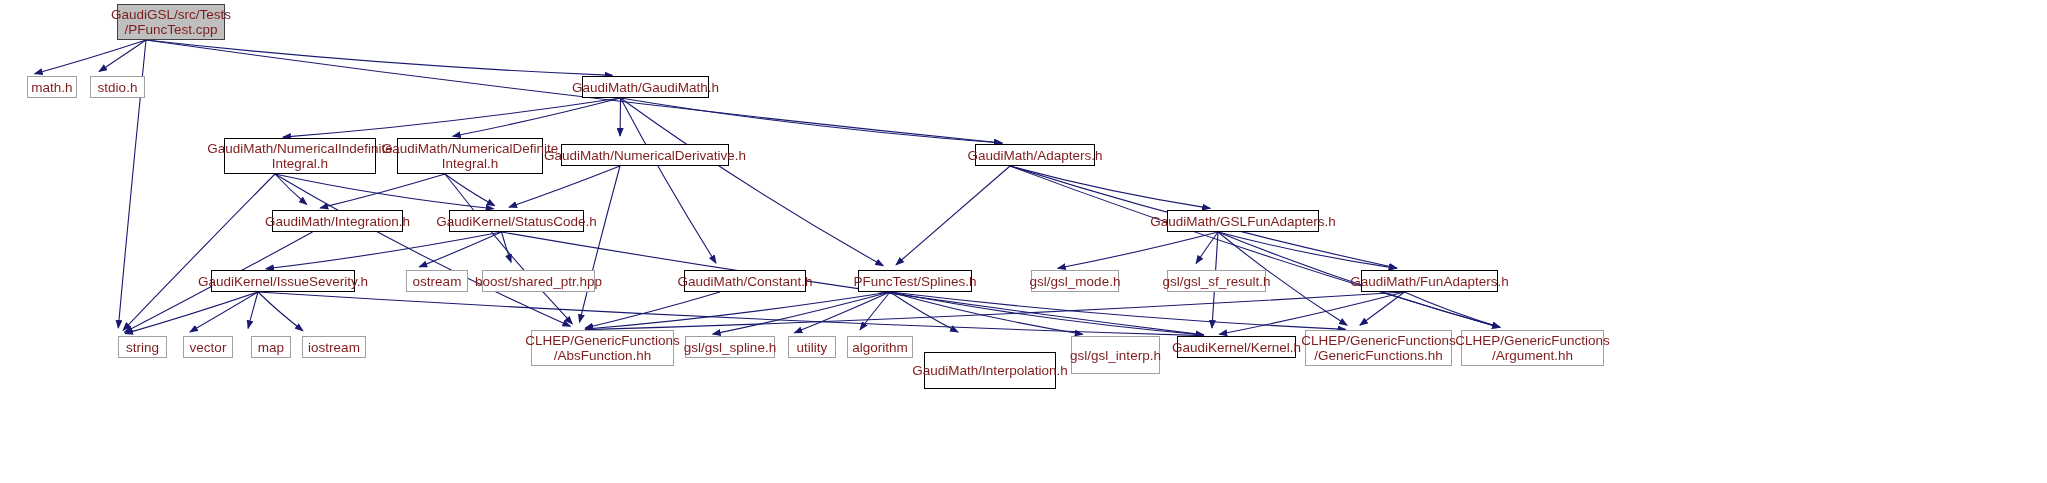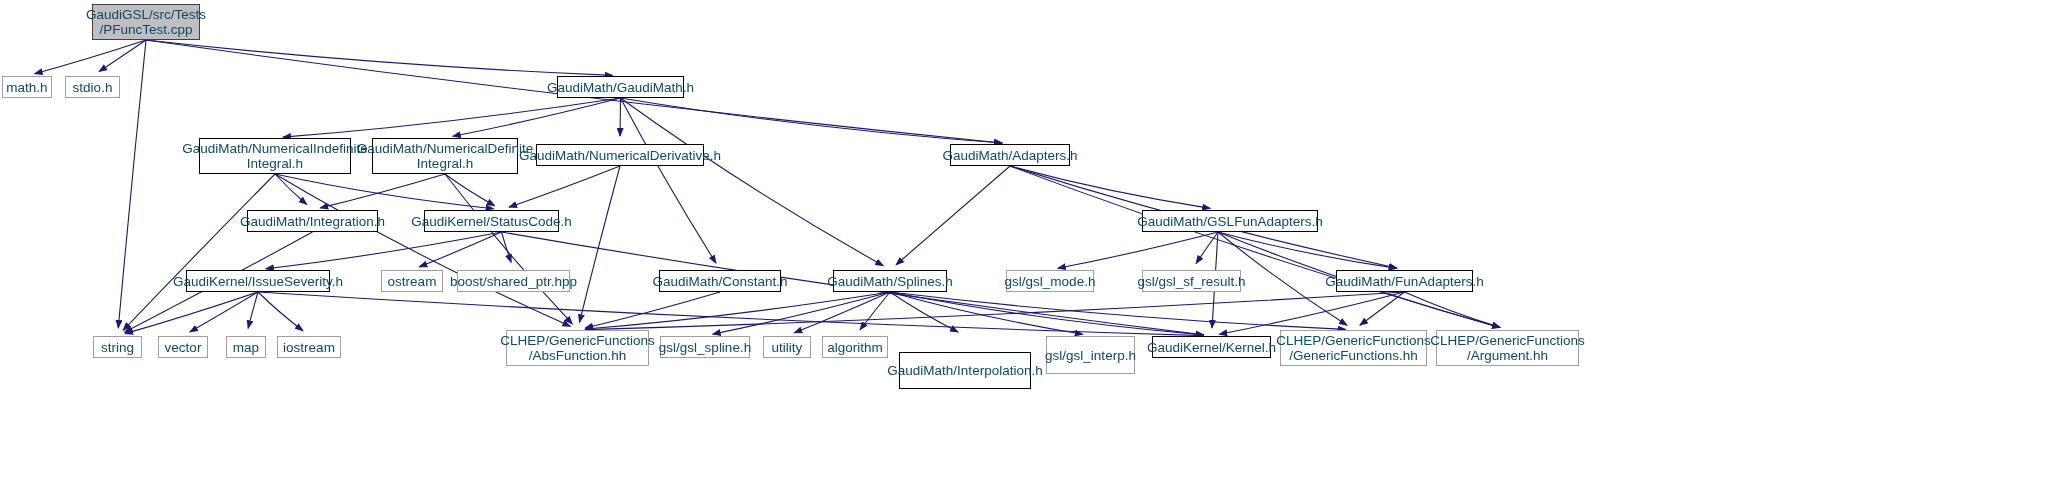--- a/index.html
+++ b/index.html
@@ -1,22 +1,22 @@
 <!DOCTYPE html>
 <html><head>
 <meta charset="utf-8">
 <style>
   html,body{margin:0;padding:0;background:#ffffff;}
   #canvas{position:relative;width:2047px;height:483px;background:#ffffff;
           font-family:"Liberation Sans","DejaVu Sans",sans-serif;overflow:hidden;}
   svg#edges{position:absolute;left:0;top:0;width:2047px;height:483px;}
   .node{position:absolute;box-sizing:border-box;display:flex;align-items:center;
         justify-content:center;text-align:center;background:#ffffff;
-        border:1px solid #000000;color:#0c4a6e;font-size:13.5px;line-height:15px;
-        white-space:pre-line;padding:0 4px;}
+        border:1px solid #000000;color:#7f1d1d;font-size:13.5px;line-height:15px;
+        white-space:pre-line;padding:0 4px;margin-left:25px;}
   .node.root{background:#bfbfbf;border:1px solid #404040;}
   .node.sys{border:1px solid #a0a0a0;}
 </style>
 </head>
 <body>
 
 <div id="canvas">
   <svg id="edges">
     <defs>
       <marker id="arrow" markerWidth="9" markerHeight="7" refX="8" refY="3.5" orient="auto" markerUnits="userSpaceOnUse">
@@ -84,28 +84,28 @@
 /PFuncTest.cpp</div>
       <div class="node sys" style="left: 2px; top: 76px; width: 50px; height: 22px;">math.h</div>
       <div class="node sys" style="left: 65px; top: 76px; width: 55px; height: 22px;">stdio.h</div>
       <div class="node" style="left: 557px; top: 76px; width: 127px; height: 22px;">GaudiMath/GaudiMath.h</div>
       <div class="node" style="left: 199px; top: 138px; width: 152px; height: 36px;">GaudiMath/NumericalIndefinite
 Integral.h</div>
       <div class="node" style="left: 372px; top: 138px; width: 146px; height: 36px;">GaudiMath/NumericalDefinite
 Integral.h</div>
       <div class="node" style="left: 536px; top: 144px; width: 168px; height: 22px;">GaudiMath/NumericalDerivative.h</div>
       <div class="node" style="left: 950px; top: 144px; width: 120px; height: 22px;">GaudiMath/Adapters.h</div>
-      <div class="node" style="left: 1142px; top: 210px; width: 176px; height: 22px;">GaudiMath/GSLFunAdapters.h</div>
+      <div class="node" style="left: 1142px; top: 210px; width: 152px; height: 22px;">GaudiMath/GSLFunAdapters.h</div>
       <div class="node" style="left: 247px; top: 210px; width: 131px; height: 22px;">GaudiMath/Integration.h</div>
       <div class="node" style="left: 424px; top: 210px; width: 135px; height: 22px;">GaudiKernel/StatusCode.h</div>
       <div class="node" style="left: 186px; top: 270px; width: 144px; height: 22px;">GaudiKernel/IssueSeverity.h</div>
       <div class="node sys" style="left: 381px; top: 270px; width: 62px; height: 22px;">ostream</div>
       <div class="node sys" style="left: 457px; top: 270px; width: 113px; height: 22px; text-align: right;">boost/shared_ptr.hpp</div>
       <div class="node" style="left: 659px; top: 270px; width: 122px; height: 22px;">GaudiMath/Constant.h</div>
-      <div class="node" style="left: 833px; top: 270px; width: 114px; height: 22px;">GaudiMath/Splines.h</div>
+      <div class="node" style="left: 833px; top: 270px; width: 114px; height: 22px;">PFuncTest/Splines.h</div>
       <div class="node sys" style="left: 1006px; top: 270px; width: 88px; height: 22px;">gsl/gsl_mode.h</div>
       <div class="node sys" style="left: 1142px; top: 270px; width: 99px; height: 22px;">gsl/gsl_sf_result.h</div>
       <div class="node" style="left: 1336px; top: 270px; width: 137px; height: 22px; text-align: right;">GaudiMath/FunAdapters.h</div>
       <div class="node sys" style="left: 93px; top: 336px; width: 49px; height: 22px;">string</div>
       <div class="node sys" style="left: 158px; top: 336px; width: 50px; height: 22px;">vector</div>
       <div class="node sys" style="left: 226px; top: 336px; width: 40px; height: 22px;">map</div>
       <div class="node sys" style="left: 277px; top: 336px; width: 64px; height: 22px;">iostream</div>
       <div class="node sys" style="left: 506px; top: 330px; width: 143px; height: 36px;">CLHEP/GenericFunctions
 /AbsFunction.hh</div>
       <div class="node sys" style="left: 660px; top: 336px; width: 90px; height: 22px;">gsl/gsl_spline.h</div>

